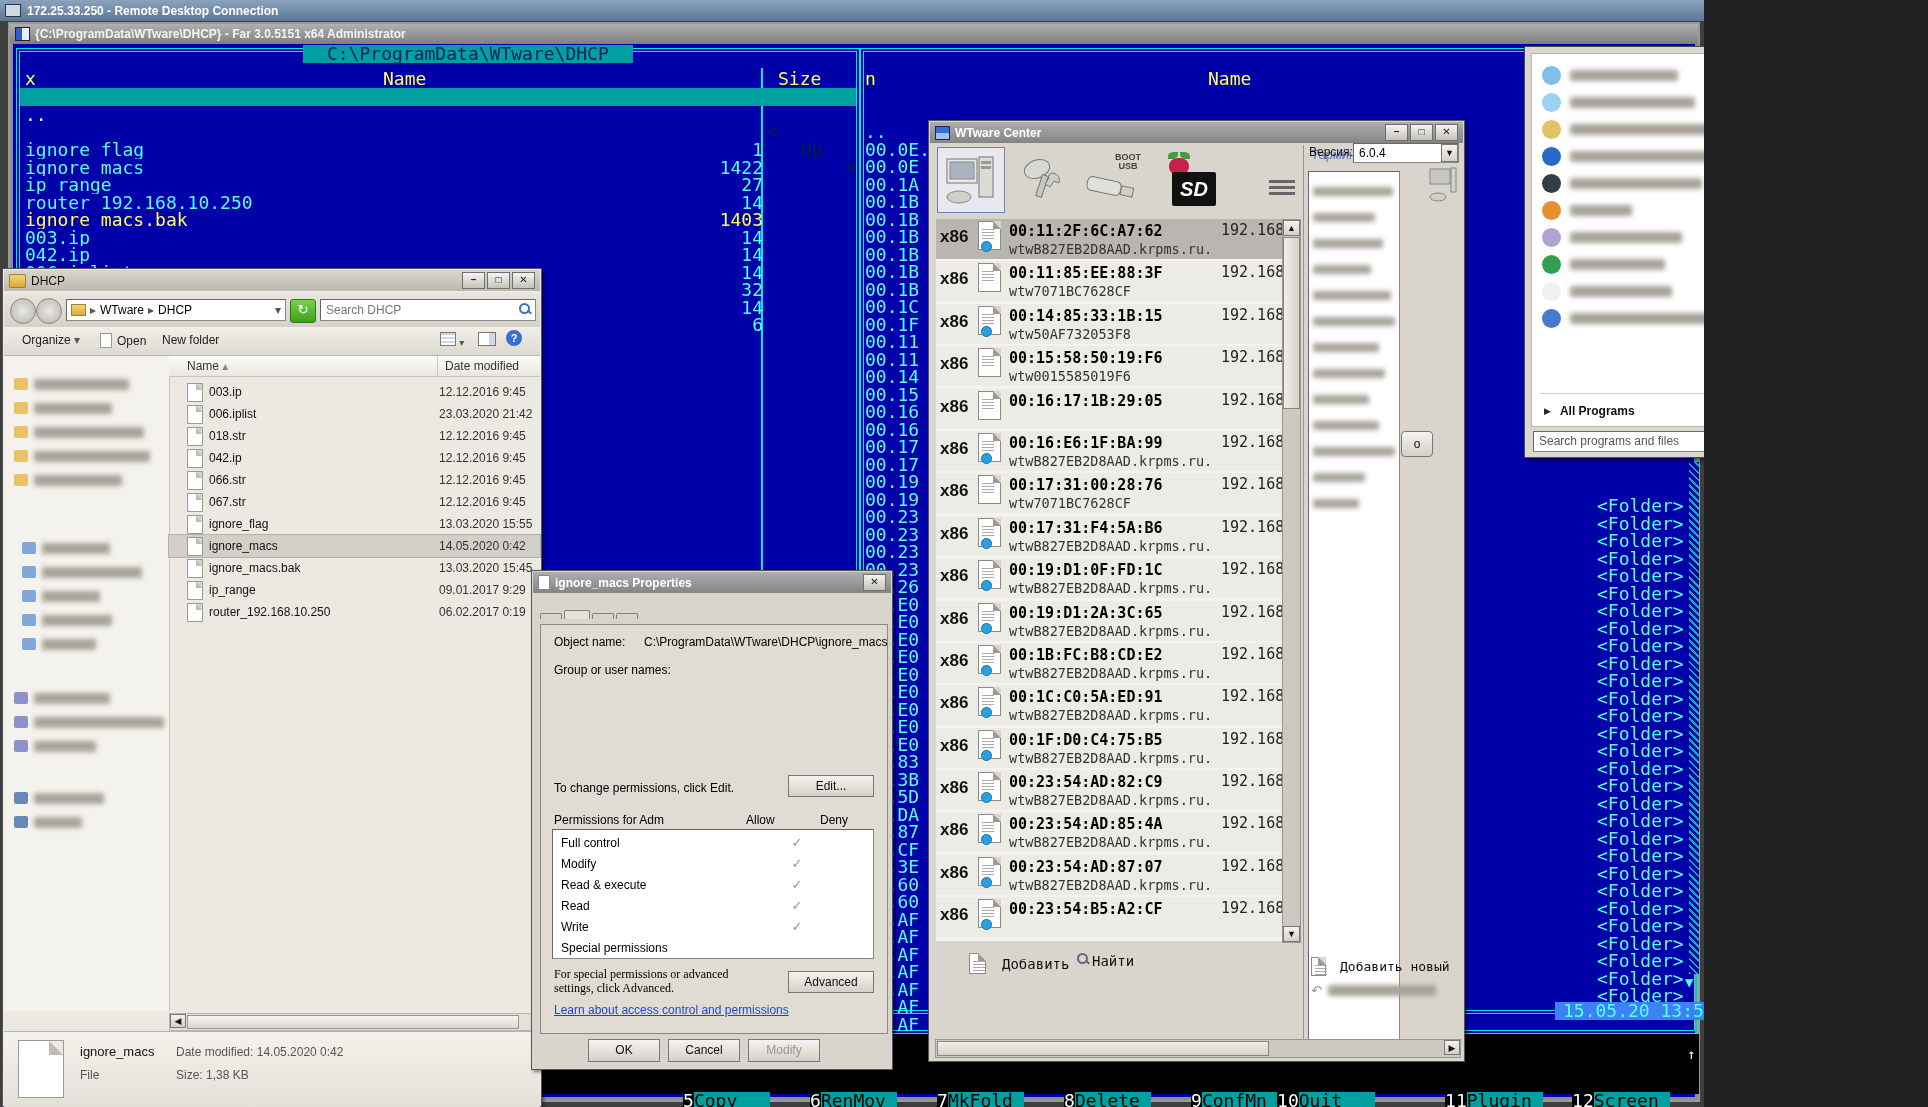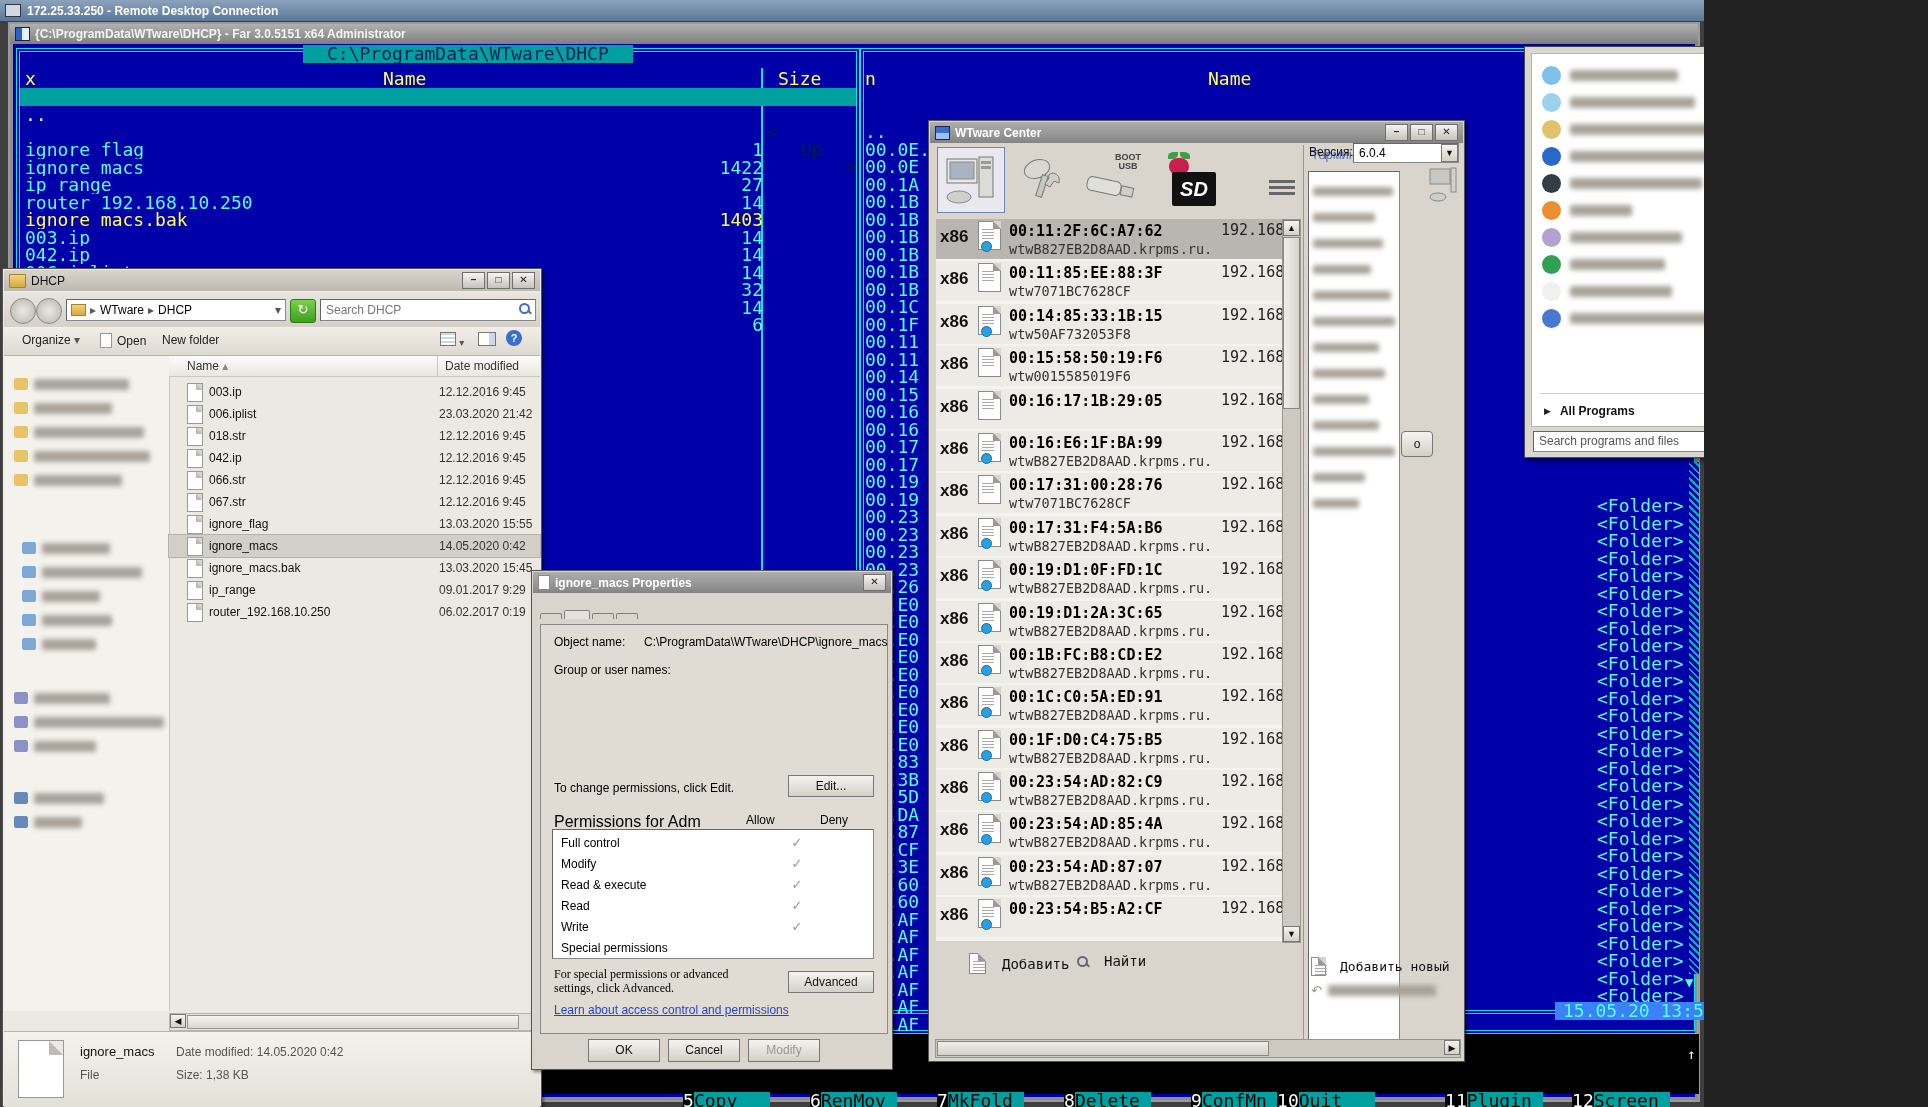--- a/index.html
+++ b/index.html
@@ -452,21 +452,21 @@
           </div>
         </div>
     </div>
 
     <div class="abs" style="left:40px;top:832px;display:flex;align-items:center;gap:8px;">
       <span class="doc-icon" style="width:15px;height:19px">
           <span class="fold"></span>
         </span>
       <span class="smallmono">Добавить</span>
     </div>
-    <div class="abs" style="left:148px;top:832px;display:flex;align-items:center;gap:16px;">
+    <div class="abs" style="left:148px;top:832px;display:flex;gap:4px;">
       <span class="magd"></span>
       <span class="smallmono">Найти</span>
     </div>
 
     <div class="abs" style="left:374px;top:24px;width:1px;height:900px;background:#9a968e"></div>
     <div class="abs" style="left:382px;top:26px;color:#2a50b8;font-size:13px;opacity:.75;">Терминал</div>
     <div class="abs" style="left:380px;top:24px;font-size:12px;color:#111;">Версия:</div>
     <div class="abs sunken" style="left:424px;top:22px;width:106px;height:20px;font-size:12px;line-height:18px;padding-left:5px;">
       <span>6.0.4</span>
       <span class="btn" style="position:absolute;right:0;top:0;width:17px;height:18px;font-size:9px;line-height:17px;">▼</span>
@@ -755,21 +755,21 @@
     <div class="abs" style="left:8px;top:53px;width:346px;height:408px;border:1px solid #8a8a8a;background:#e0dcd4;"></div>
 
     <span style="position:absolute;left:22px;top:64px;font-size:12px;">Object name:</span>
     <span style="position:absolute;left:112px;top:64px;font-size:12px;">C:\ProgramData\WTware\DHCP\ignore_macs</span>
 
     <span style="position:absolute;left:22px;top:92px;font-size:12px;">Group or user names:</span>
 
     <span style="position:absolute;left:22px;top:210px;font-size:12px;">To change permissions, click Edit.</span>
     <span class="btn" style="position:absolute;left:256px;top:204px;width:86px;height:22px;line-height:20px;">Edit...</span>
 
-    <span style="position:absolute;left:22px;top:242px;font-size:16px;">Permissions for Adm</span>
+    <span style="position:absolute;left:22px;top:242px;font-size:12px;">Permissions for Adm</span>
     <span style="position:absolute;left:214px;top:242px;font-size:12px;">Allow</span>
     <span style="position:absolute;left:288px;top:242px;font-size:12px;">Deny</span>
     <div class="abs sunken" style="left:20px;top:258px;width:322px;height:130px;padding-top:2px;">
       <div class="prow">
           <span class="plabel">Full control</span>
           <span class="pallow">✓</span>
         </div>
         <div class="prow">
           <span class="plabel">Modify</span>
           <span class="pallow">✓</span>

